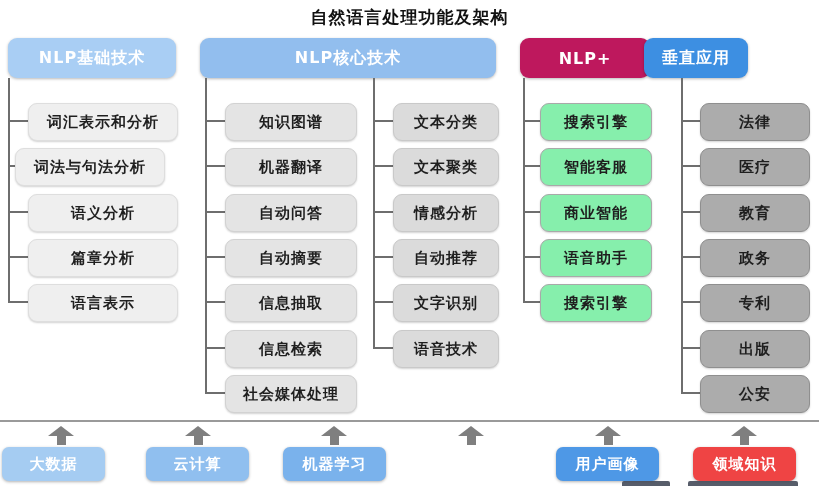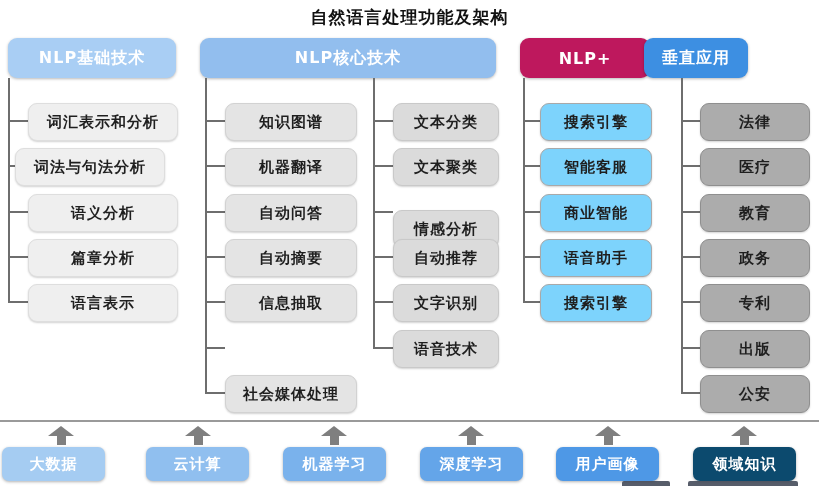--- a/index.html
+++ b/index.html
@@ -23,21 +23,21 @@
   .h4{background:#3d8fe2;}
   .item{
     position:absolute;height:36px;border-radius:9px;
     display:flex;align-items:center;justify-content:center;
     font-size:15px;font-weight:bold;color:#1f1f1f;letter-spacing:1px;
     box-shadow:0 1px 2px rgba(0,0,0,.18);
   }
   .g1{background:#efefef;border:1px solid #dedede;}
   .g2l{background:#e4e4e4;border:1px solid #d2d2d2;}
   .g2r{background:#dbdbdb;border:1px solid #c9c9c9;}
-  .g3{background:#7dd3fc;border:1px solid #a9a9a9;}
+  .g3{background:#86efac;border:1px solid #a9a9a9;}
   .g4{background:#acacac;border:1px solid #8f8f8f;}
   .trunk{position:absolute;width:2px;background:#6e6e6e;}
   .stub{position:absolute;height:2px;background:#6e6e6e;}
   .sep{position:absolute;left:0;top:420px;width:819px;height:2px;background:#9a9a9a;}
   .arrow{position:absolute;top:426px;width:26px;}
   .arrow .tri{
     width:0;height:0;margin:0 auto;
     border-left:13px solid transparent;border-right:13px solid transparent;
     border-bottom:10px solid #7f7f7f;
   }
@@ -46,21 +46,21 @@
     position:absolute;top:447px;height:34px;width:103px;border-radius:7px;
     display:flex;align-items:center;justify-content:center;
     color:#fff;font-size:15px;font-weight:bold;letter-spacing:1px;
     box-shadow:0 1px 3px rgba(0,0,0,.3);
   }
   .b1{background:#a5ccf2;}
   .b2{background:#90bfef;}
   .b3{background:#7ab2ec;}
   .b4{background:#64a5e9;}
   .b5{background:#4e98e6;}
-  .b6{background:#0c4a6e;}
+  .b6{background:#ef4444;}
   .wm{position:absolute;top:481px;height:8px;background:#3a4150;border-radius:2px;opacity:.85;}
 </style>
 </head>
 <body>
 
 <div id="stage">
 
   <div class="title">自然语言处理功能及架构</div>
 
   <div class="hdr h1" style="left:8px;width:168px">NLP基础技术</div>
@@ -88,33 +88,34 @@
   <div class="stub" style="left:205px;top:256px;width:20px"></div>
   <div class="stub" style="left:205px;top:301px;width:20px"></div>
   <div class="stub" style="left:205px;top:347px;width:20px"></div>
   <div class="stub" style="left:205px;top:392px;width:20px"></div>
 
   <div class="item g2l" style="left:225px;top:103px;width:130px">知识图谱</div>
   <div class="item g2l" style="left:225px;top:148px;width:130px">机器翻译</div>
   <div class="item g2l" style="left:225px;top:194px;width:130px">自动问答</div>
   <div class="item g2l" style="left:225px;top:239px;width:130px">自动摘要</div>
   <div class="item g2l" style="left:225px;top:284px;width:130px">信息抽取</div>
+  <div class="item g2l" style="left:225px;top:330px;width:130px">信息检索</div>
   <div class="item g2l" style="left:225px;top:375px;width:130px">社会媒体处理</div>
 
   <div class="trunk" style="left:373px;top:78px;height:270px"></div>
   <div class="stub" style="left:373px;top:120px;width:20px"></div>
   <div class="stub" style="left:373px;top:165px;width:20px"></div>
   <div class="stub" style="left:373px;top:211px;width:20px"></div>
   <div class="stub" style="left:373px;top:256px;width:20px"></div>
   <div class="stub" style="left:373px;top:301px;width:20px"></div>
   <div class="stub" style="left:373px;top:347px;width:20px"></div>
 
   <div class="item g2r" style="left:393px;top:103px;width:104px">文本分类</div>
   <div class="item g2r" style="left:393px;top:148px;width:104px">文本聚类</div>
-  <div class="item g2r" style="left:393px;top:210px;width:104px">情感分析</div>
+  <div class="item g2r" style="left:393px;top:194px;width:104px">情感分析</div>
   <div class="item g2r" style="left:393px;top:239px;width:104px">自动推荐</div>
   <div class="item g2r" style="left:393px;top:284px;width:104px">文字识别</div>
   <div class="item g2r" style="left:393px;top:330px;width:104px">语音技术</div>
 
   <div class="trunk" style="left:523px;top:78px;height:224px"></div>
   <div class="stub" style="left:523px;top:120px;width:17px"></div>
   <div class="stub" style="left:523px;top:165px;width:17px"></div>
   <div class="stub" style="left:523px;top:211px;width:17px"></div>
   <div class="stub" style="left:523px;top:256px;width:17px"></div>
   <div class="stub" style="left:523px;top:301px;width:17px"></div>
@@ -165,20 +166,19 @@
       <div class="stem"></div>
     </div>
   <div class="arrow" style="left:731px">
       <div class="tri"></div>
       <div class="stem"></div>
     </div>
 
   <div class="bbox b1" style="left:2px">大数据</div>
   <div class="bbox b2" style="left:146px">云计算</div>
   <div class="bbox b3" style="left:283px">机器学习</div>
-  <div class="bbox b4" style="left:420px">深度学习</div>
   <div class="bbox b5" style="left:556px">用户画像</div>
   <div class="bbox b6" style="left:693px">领域知识</div>
 
   <div class="wm" style="left:622px;width:48px"></div>
   <div class="wm" style="left:688px;width:110px"></div>
 
 </div>
 
 </body></html>

